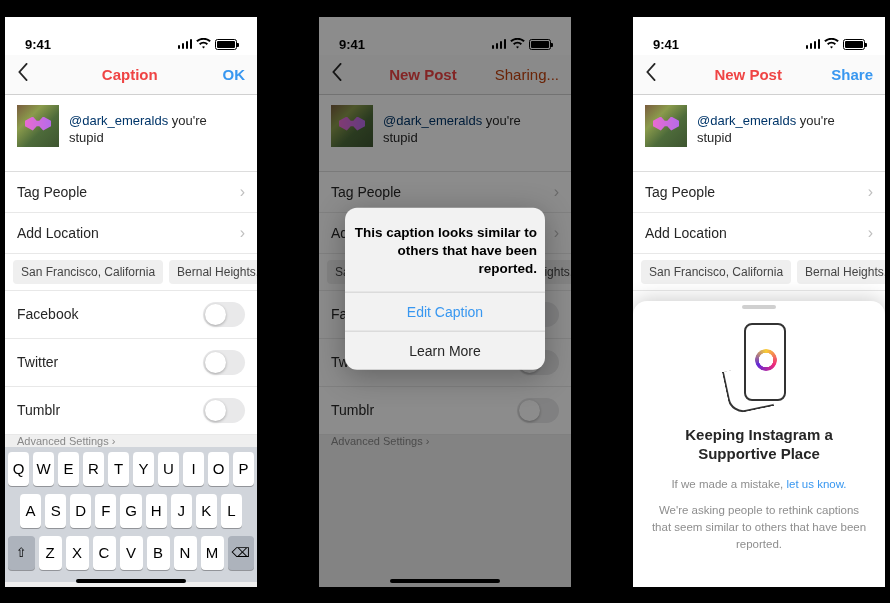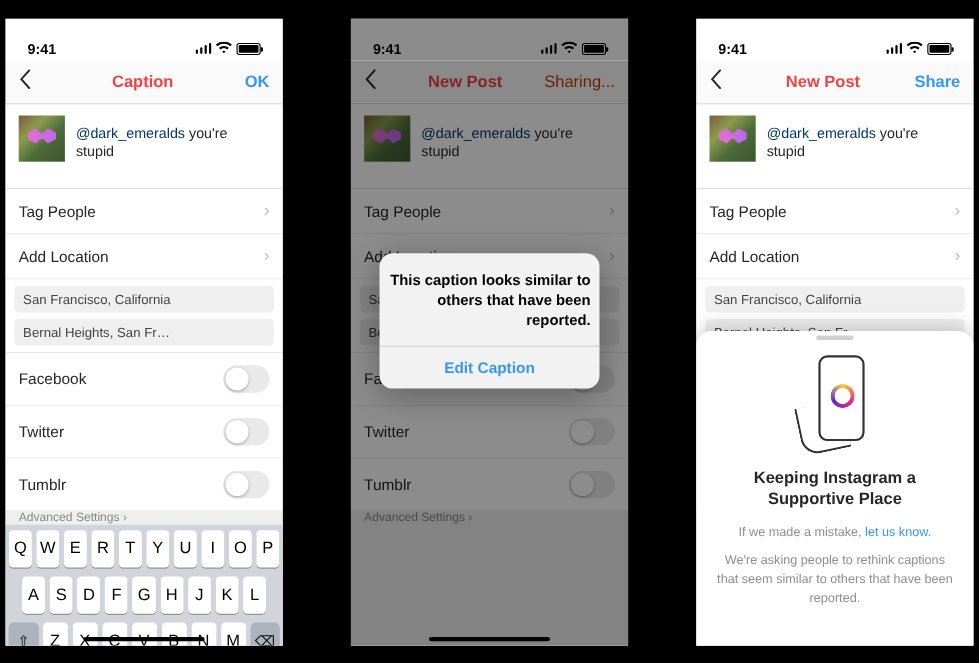--- a/index.html
+++ b/index.html
@@ -104,21 +104,21 @@
     background:#fff;
     padding:11px 12px;
     font-size:14px;
     color:#262626;
     border-bottom:0.5px solid #e8e8e8;
     display:flex;
     justify-content:space-between;
     align-items:center;
   }
   .row .chev { color:#c0c0c0; font-size:16px;}
-  .chips { display:flex; gap:6px; padding:6px 8px; background:#fff; border-bottom:0.5px solid #e8e8e8; overflow:hidden;flex-direction:column;}
+  .chips { display:flex; gap:6px; padding:6px 8px; background:#fff; border-bottom:0.5px solid #e8e8e8; overflow:hidden;}
   .chip {
     background:#efefef;
     border-radius:4px;
     padding:5px 8px;
     font-size:12px;
     color:#444;
     white-space:nowrap;
   }
 
   .toggle {
@@ -196,21 +196,21 @@
     line-height:1.35;
     color:#000;
   }
   .modal .mbtn {
     border-top:0.5px solid #cfcfcf;
     padding:11px 0;
     text-align:center;
     font-size:14px;
     color:#262626;
   }
-  .modal .mbtn.primary { color:#3897f0; font-weight:700;}
+  .modal .mbtn.primary { color:#3897f0; font-weight:400;}
 
   
   .sheet {
     position:absolute;
     bottom:0; left:0; right:0;
     background:#fff;
     border-radius:14px 14px 0 0;
     z-index:10;
     padding:4px 18px 24px;
     box-shadow:0 -2px 20px rgba(0,0,0,0.2);
@@ -426,20 +426,21 @@
       </div>
     <div class="row">
         <span>Tumblr</span>
         <span class="toggle"></span>
       </div>
     <div class="adv">Advanced Settings ›</div>
   </div>
   <div class="modal">
     <div class="mhead">This caption looks similar to others that have been reported.</div>
     <div class="mbtn primary">Edit Caption</div>
+    <div class="mbtn">Learn More</div>
   </div>
   <div class="home-ind"></div>
 </div>
 
 <div class="phone">
   <div class="statusbar">
     <span>9:41</span>
     <span class="right">
       <span class="signal">
           <span></span>

